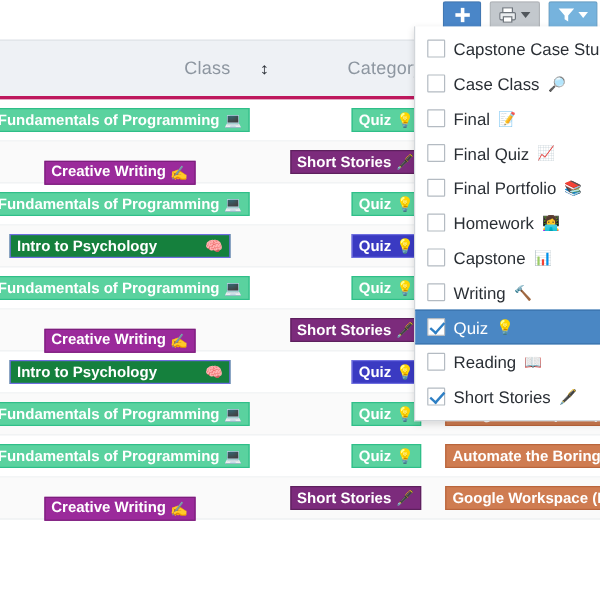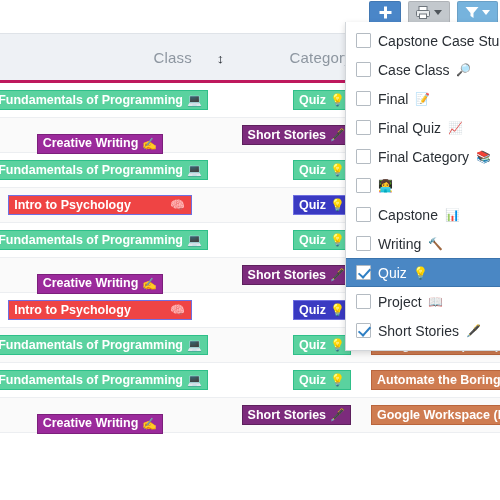--- a/index.html
+++ b/index.html
@@ -107,21 +107,21 @@
     color: #ffffff;
     white-space: nowrap;
     line-height: 1;
     border-style: solid;
     border-width: 1px;
   }
   .badge .emo { font-weight: normal; font-size: 12px; }
 
   .b-green  { background: #5ad29f; border-color: #2fbf89; }
   .b-purple { background: #9b2a9b; border-color: #7c1f7c; margin-top: 17px; }
-  .b-blue   { background: #ef4444; border-color: #6f6fe0; gap: 40px; }
+  .b-blue   { background: #15803d; border-color: #6f6fe0; gap: 40px; }
   .b-orange { background: #cf7c51; border-color: #b9653c; }
 
   
   .cb-green  { background: #5ad29f; border-color: #2fbf89; }
   .cb-purple { background: #7c2b7c; border-color: #5d205d; }
   .cb-blue   { background: #3a3ac2; border-color: #6f6fe0; }
 
   
   .dropdown {
     position: absolute;
@@ -396,45 +396,46 @@
           <span class="lbl">Final</span>
           <span class="emo">📝</span>
         </div>
         <div class="dd-item">
           <span class="cbx"></span>
           <span class="lbl">Final Quiz</span>
           <span class="emo">📈</span>
         </div>
         <div class="dd-item">
           <span class="cbx"></span>
-          <span class="lbl">Final Category</span>
+          <span class="lbl">Final Portfolio</span>
           <span class="emo">📚</span>
         </div>
         <div class="dd-item">
           <span class="cbx"></span>
+          <span class="lbl">Homework</span>
           <span class="emo">👩‍💻</span>
         </div>
         <div class="dd-item">
           <span class="cbx"></span>
           <span class="lbl">Capstone</span>
           <span class="emo">📊</span>
         </div>
         <div class="dd-item">
           <span class="cbx"></span>
           <span class="lbl">Writing</span>
           <span class="emo">🔨</span>
         </div>
         <div class="dd-item sel">
           <span class="cbx on"></span>
           <span class="lbl">Quiz</span>
           <span class="emo">💡</span>
         </div>
         <div class="dd-item">
           <span class="cbx"></span>
-          <span class="lbl">Project</span>
+          <span class="lbl">Reading</span>
           <span class="emo">📖</span>
         </div>
         <div class="dd-item">
           <span class="cbx on"></span>
           <span class="lbl">Short Stories</span>
           <span class="emo">🖋️</span>
         </div>
       </div>
   </div>
 

